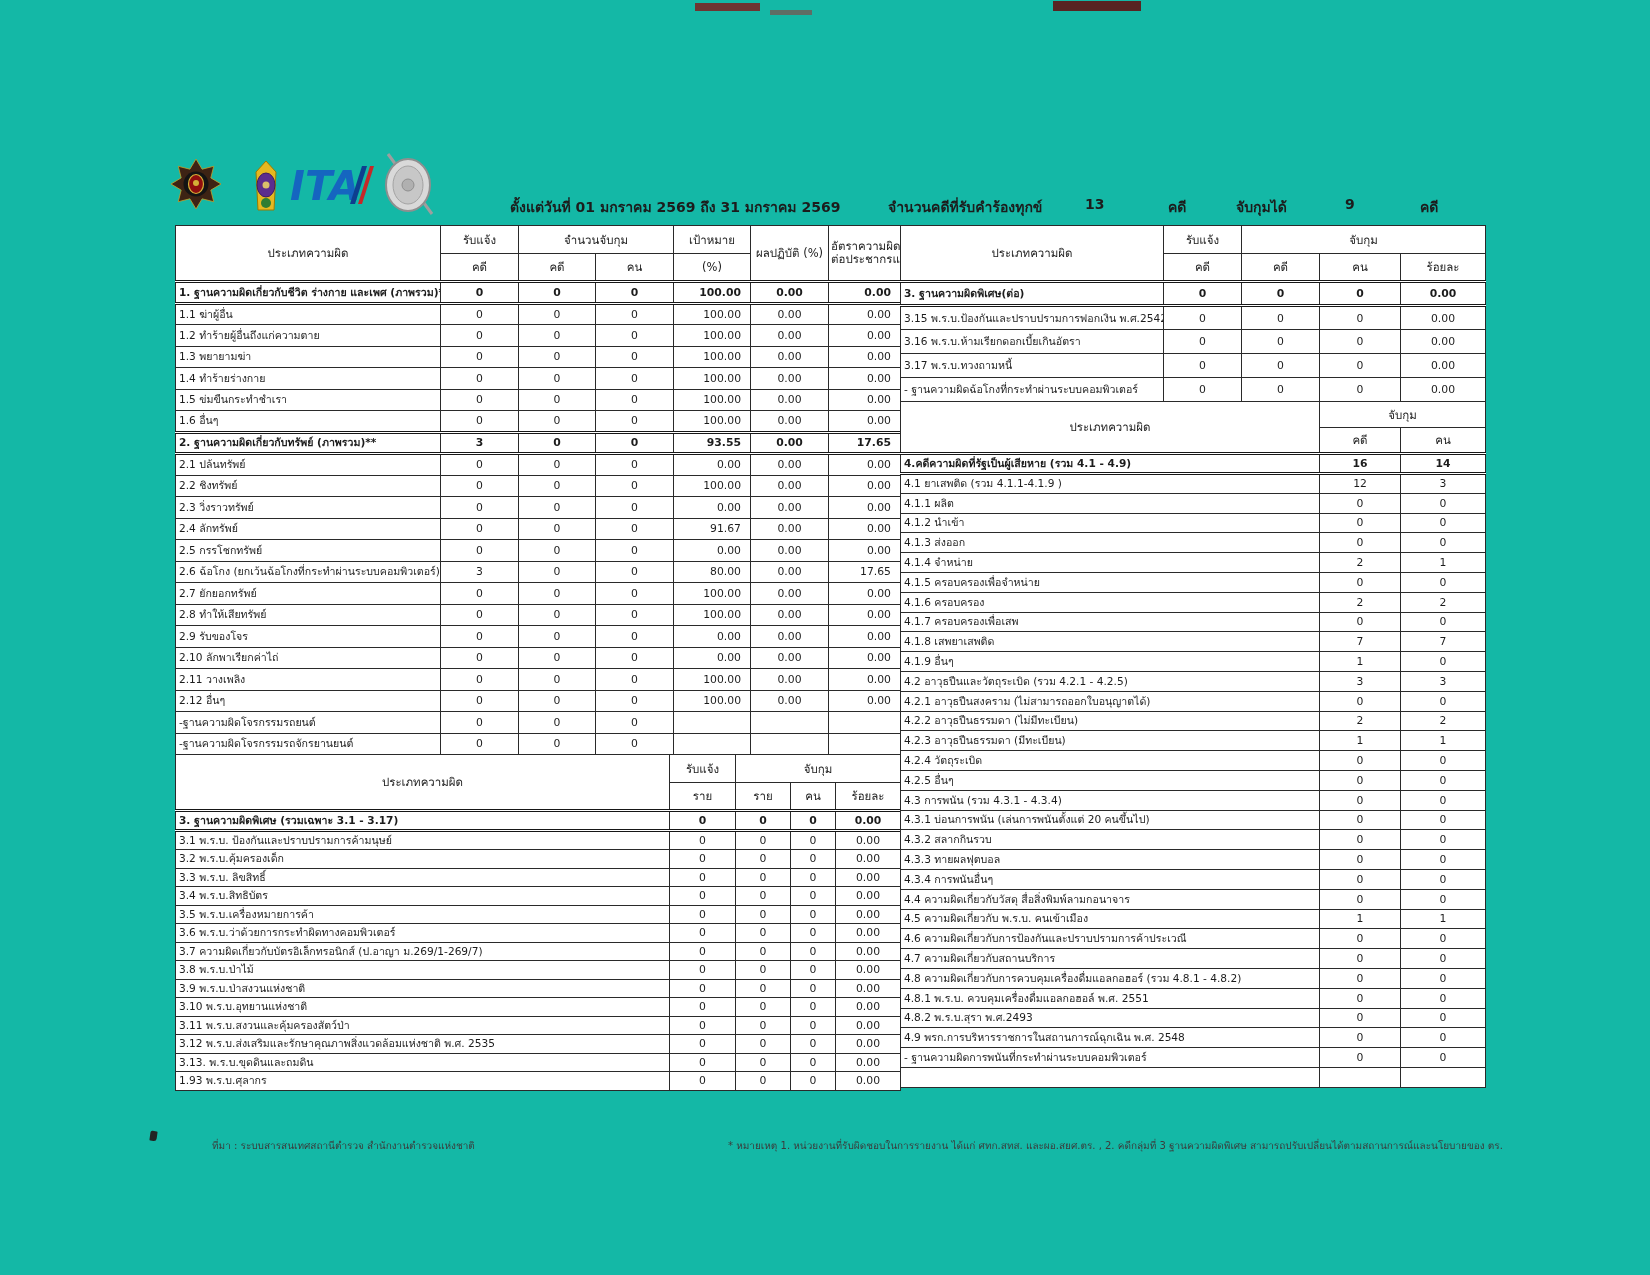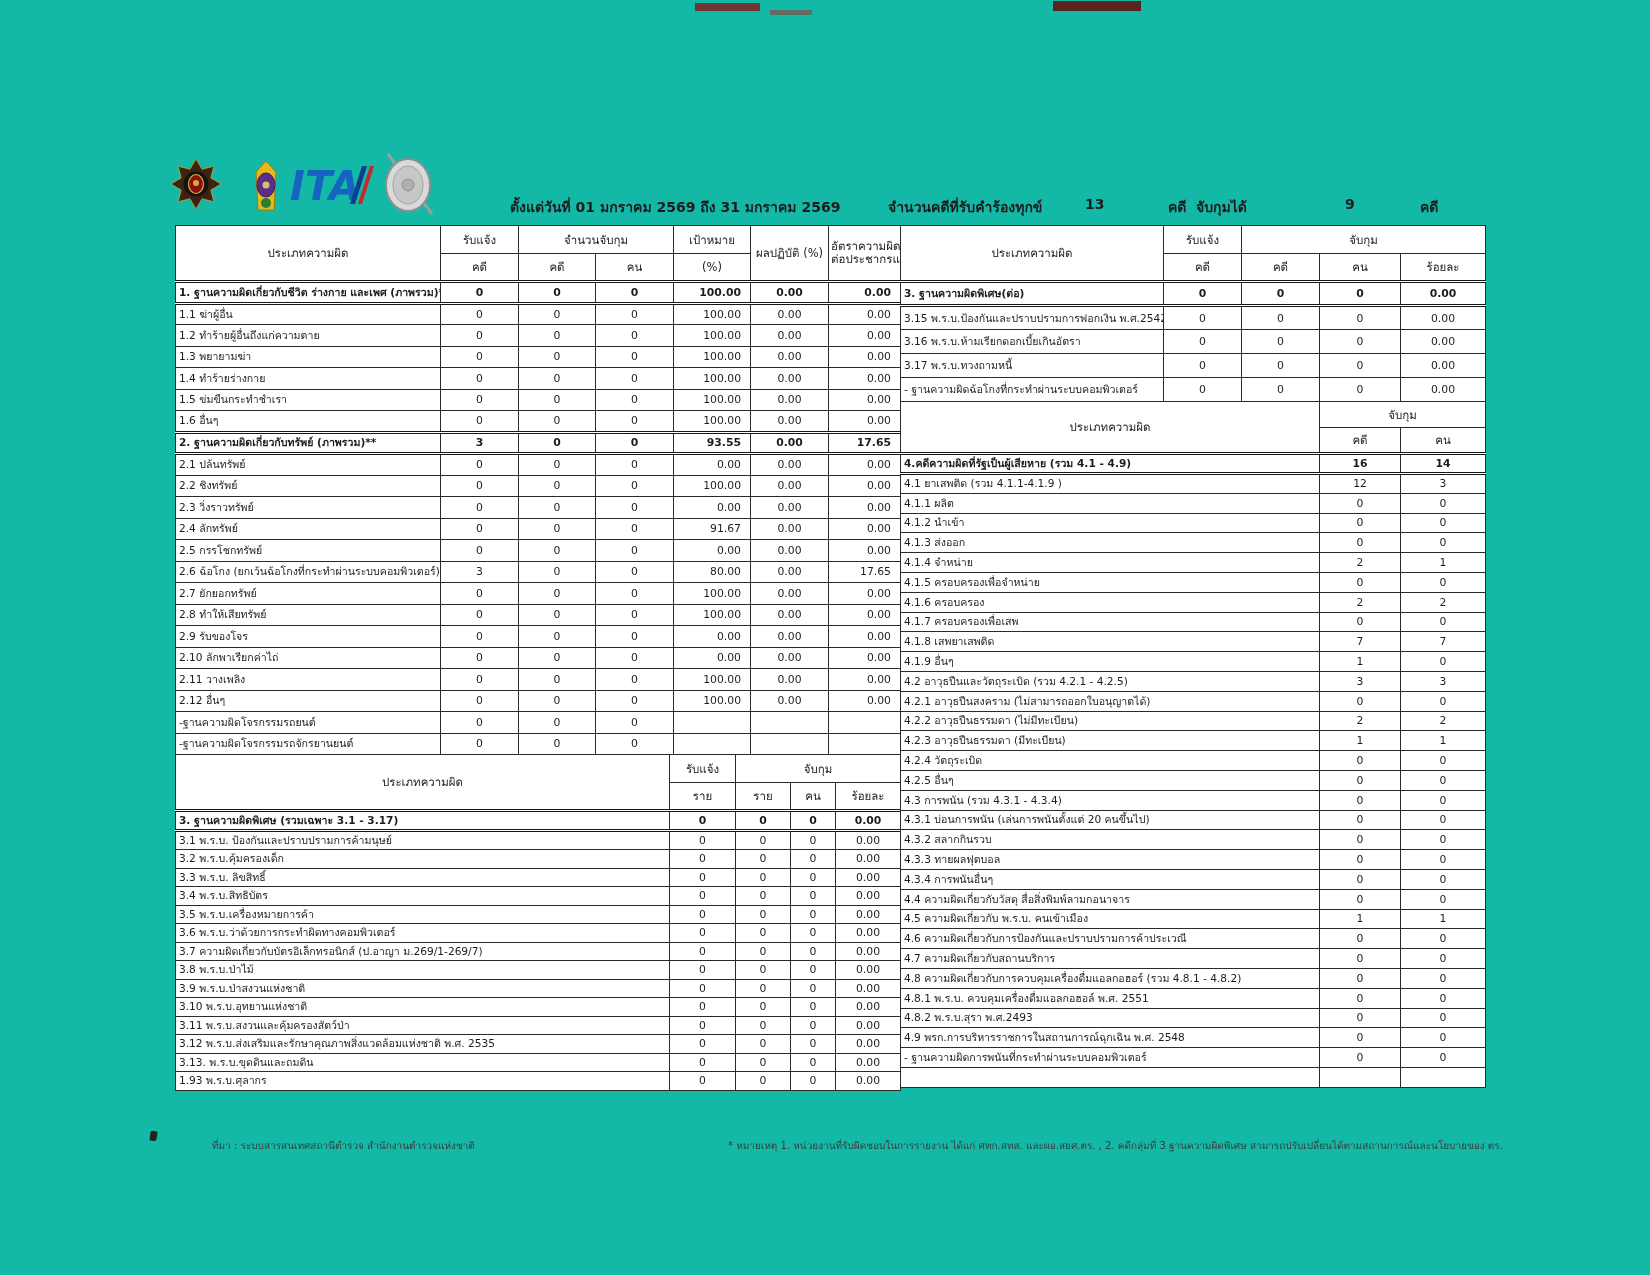--- a/index.html
+++ b/index.html
@@ -88,21 +88,21 @@
     <line x1="16" y1="4" x2="60" y2="64" stroke="#9e9e9e" stroke-width="3"></line>
     <ellipse cx="36" cy="35" rx="22" ry="26" fill="#d9d9d9" stroke="#8f8f8f" stroke-width="2"></ellipse>
     <ellipse cx="36" cy="35" rx="15" ry="19" fill="#c7c7c7" stroke="#a3a3a3" stroke-width="1"></ellipse>
     <circle cx="36" cy="35" r="6" fill="#b0b0b0" stroke="#8f8f8f" stroke-width="1"></circle>
   </svg>
 
   <div class="doc-sub">ตั้งแต่วันที่ 01 มกราคม 2569 ถึง 31 มกราคม 2569</div>
   <span class="hstat" style="left:888px">จำนวนคดีที่รับคำร้องทุกข์</span>
   <span class="hstat" style="left:1085px">13</span>
   <span class="hstat" style="left:1168px">คดี</span>
-  <span class="hstat" style="left:1196px">จับกุมได้</span>
+  <span class="hstat" style="left:1236px">จับกุมได้</span>
   <span class="hstat" style="left:1345px">9</span>
   <span class="hstat" style="left:1420px">คดี</span>
 
   <table class="tbl t-la">
     <colgroup>
         <col style="width:265px">
         <col style="width:78px">
         <col style="width:77px">
         <col style="width:78px">
         <col style="width:77px">

